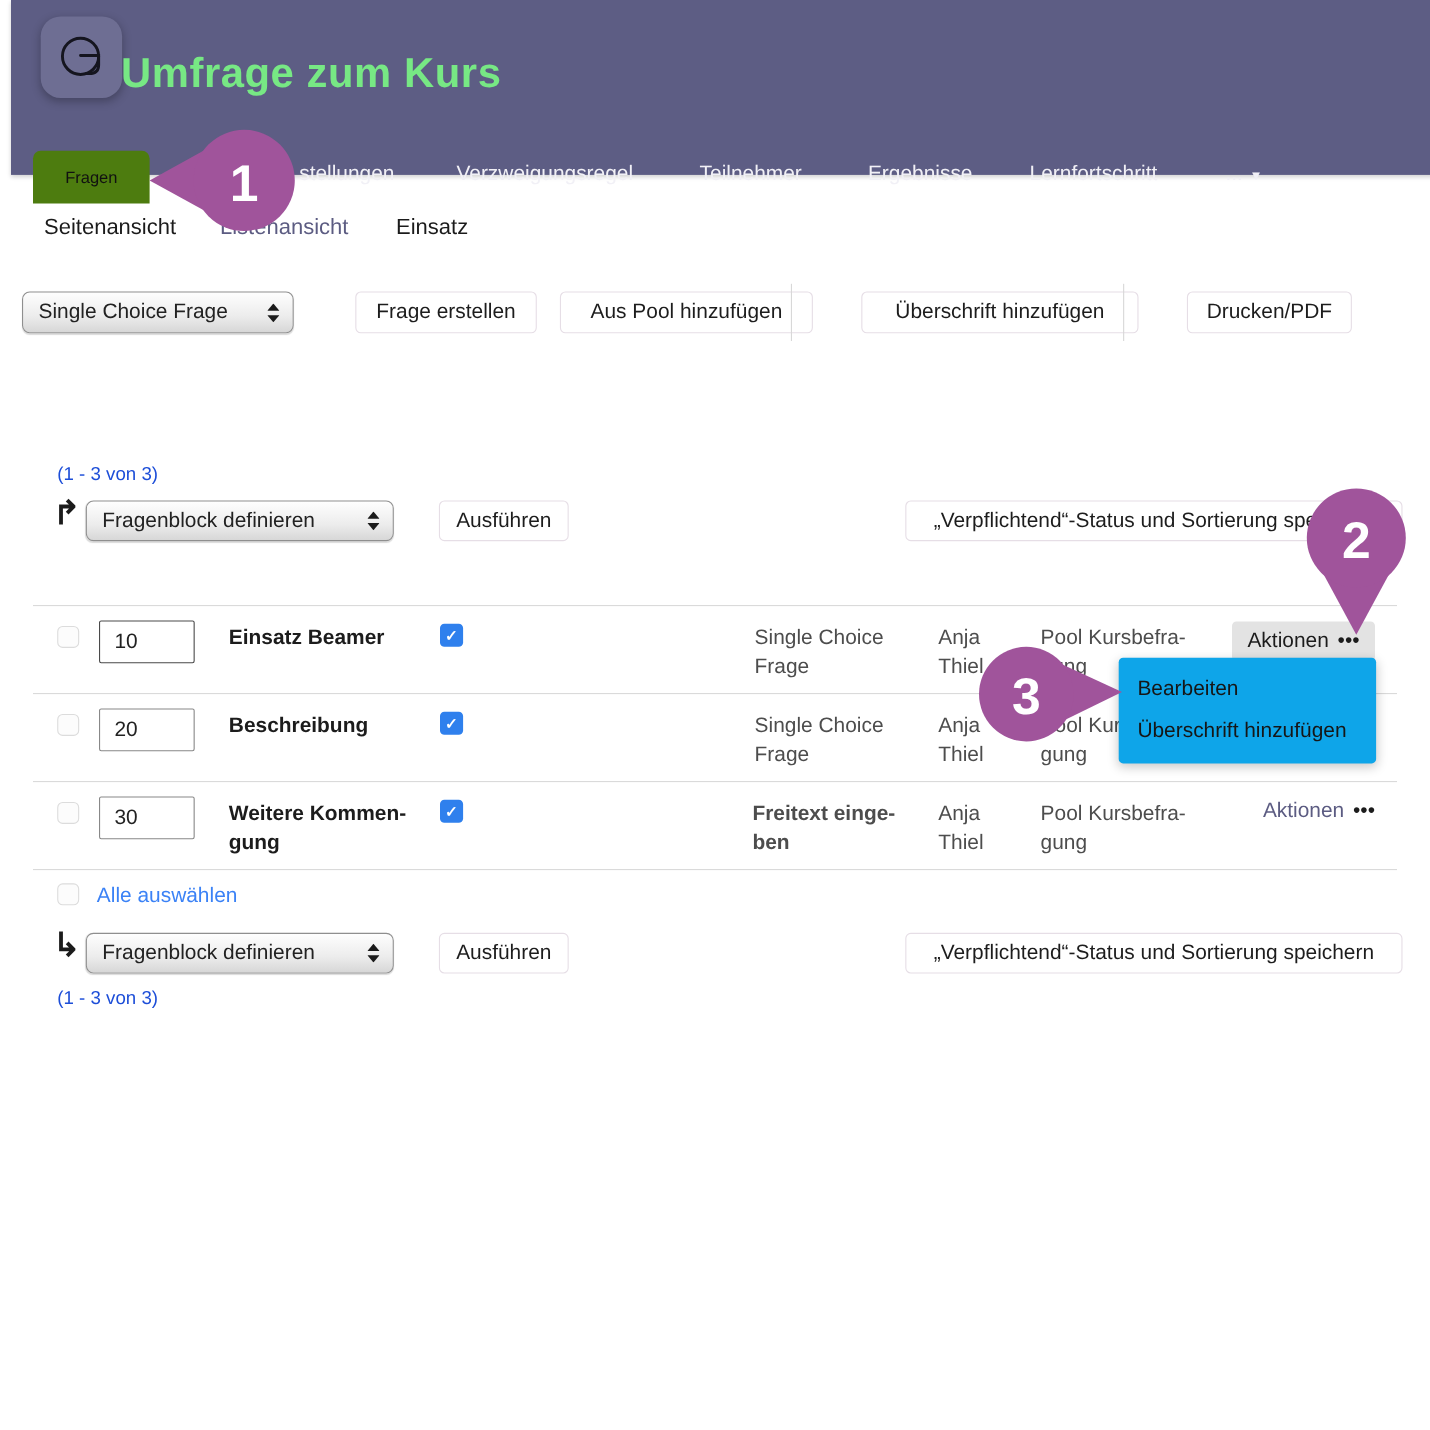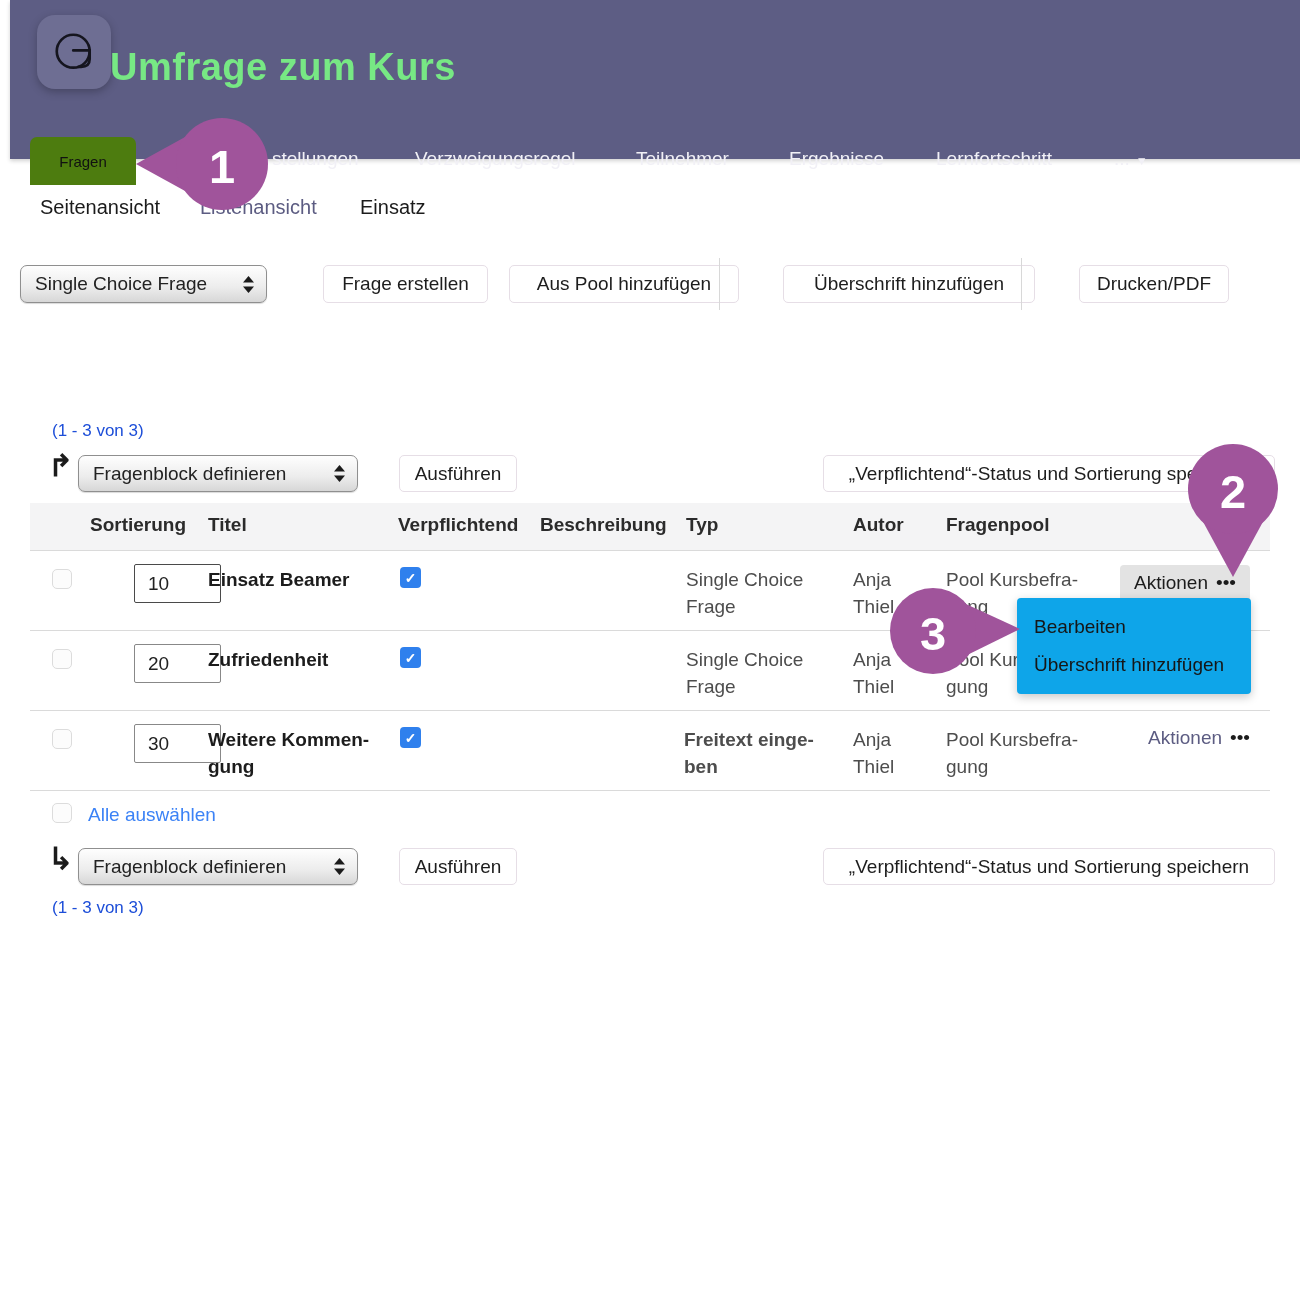--- a/index.html
+++ b/index.html
@@ -44,21 +44,21 @@
   .th { position:absolute; top:11px; font-size:19px; font-weight:700; color:#2b2b2b; }
   .trow { position:absolute; left:0; width:1240px; height:80px; border-top:1px solid #dadada; }
   .cell-txt { position:absolute; top:15px; font-size:19px; color:#4d4d4d;
     line-height:27px; white-space:pre-line; }
   .cell-title { position:absolute; top:15px; font-size:19px; font-weight:700;
     color:#1c1c1c; line-height:27px; white-space:pre-line; }
   .rowchk { position:absolute; left:22px; top:18px; width:20px; height:20px;
     border:1px solid #dcdcdc; border-radius:5px; background:#fcfcfc; cursor:pointer; }
   .sortin { position:absolute; left:60px; top:13px; width:87px; height:39px;
     border:1px solid #888; border-radius:2px; font-size:19px; padding-left:13px;
-    display:flex; align-items:center; background:#fff;margin-left:44px; }
+    display:flex; align-items:center; background:#fff; }
   .sortin.dark { border:1.5px solid #4a4a4a; }
   .chk-on { position:absolute; left:370px; top:16px; width:21px; height:21px;
     background:var(--check-blue); border-radius:4px; display:flex; align-items:center;
     justify-content:center; color:#fff; font-size:14px; font-weight:700; cursor:pointer; }
   .act-btn { position:absolute; left:1090px; top:14px; width:130px; height:36px;
     background:#e3e3e3; border-radius:4px; display:flex; align-items:center;
     justify-content:center; gap:8px; font-size:19px; color:#1c1c1c; cursor:pointer; }
   .act-link { position:absolute; left:1060px; top:16px; width:160px; text-align:right;
     font-size:19px; cursor:pointer; }
   .act-link .lbl { color:var(--accent); }
@@ -128,29 +128,20 @@
   <span class="grow">Fragenblock definieren</span>
   <svg width="11" height="17" viewBox="0 0 11 17">
     <polygon points="5.5,0 11,6.5 0,6.5" fill="#1b1b1b"></polygon>
       <polygon points="0,10.5 11,10.5 5.5,17" fill="#1b1b1b"></polygon>
   </svg>
 </div>
 <div class="btn" style="left:364px; top:455px; width:118px; height:37px;">Ausführen</div>
 <div class="btn" style="left:788px; top:455px; width:452px; height:37px; overflow:hidden; z-index:2;">„Verpflichtend“-Status und Sortierung speichern</div>
 
 <div id="qtable">
-  <div id="thead">
-    <span class="th" style="left:60px">Sortierung</span>
-    <span class="th" style="left:178px">Titel</span>
-    <span class="th" style="left:368px">Verpflichtend</span>
-    <span class="th" style="left:510px">Beschreibung</span>
-    <span class="th" style="left:656px">Typ</span>
-    <span class="th" style="left:823px">Autor</span>
-    <span class="th" style="left:916px">Fragenpool</span>
-  </div>
 
   <div class="trow" style="top:47px">
     <div class="rowchk"></div>
     <div class="sortin dark">10</div>
     <div class="cell-title" style="left:178px; width:175px;">Einsatz Beamer</div>
     <div class="chk-on">
         <span>✓</span>
       </div>
     <div class="cell-txt" style="left:656px; width:150px;">Single Choice
 Frage</div>
@@ -160,21 +151,21 @@
 gung</div>
     <div class="act-btn">
       <span>Aktionen</span>
       <span>•••</span>
     </div>
   </div>
 
   <div class="trow" style="top:127px">
     <div class="rowchk"></div>
     <div class="sortin">20</div>
-    <div class="cell-title" style="left:178px; width:175px;">Zufriedenheit</div>
+    <div class="cell-title" style="left:178px; width:175px;">Beschreibung</div>
     <div class="chk-on">
         <span>✓</span>
       </div>
     <div class="cell-txt" style="left:656px; width:150px;">Single Choice
 Frage</div>
     <div class="cell-txt" style="left:823px; width:85px;">Anja
 Thiel</div>
     <div class="cell-txt" style="left:916px; width:165px;">Pool Kursbefra-
 gung</div>
   </div>

